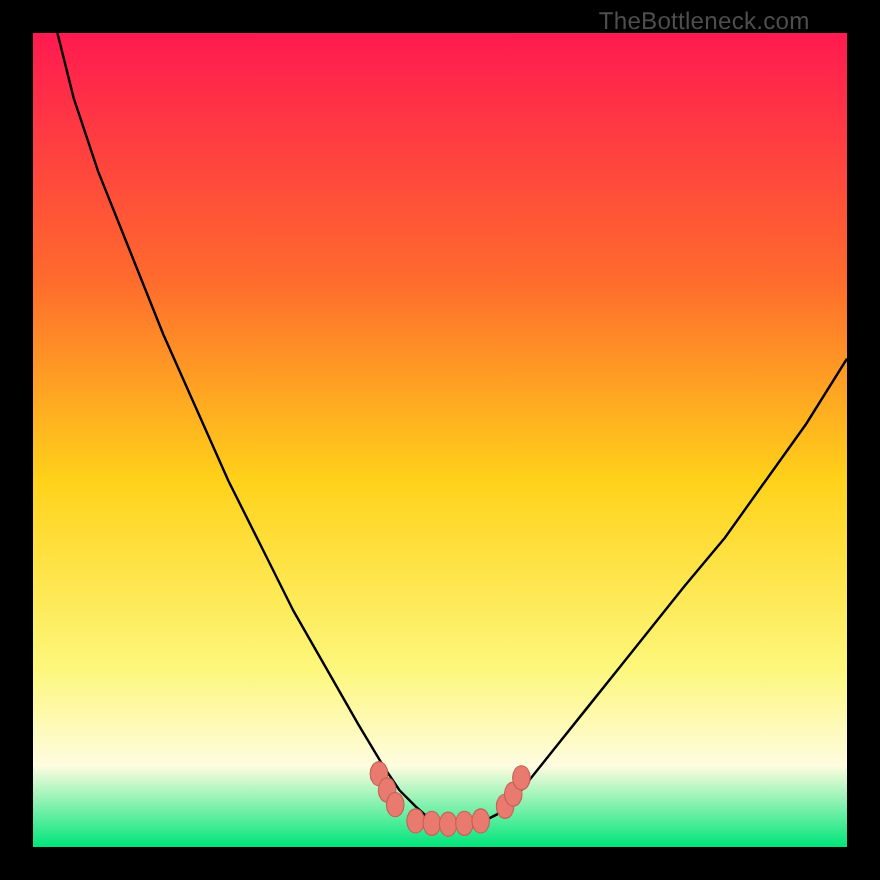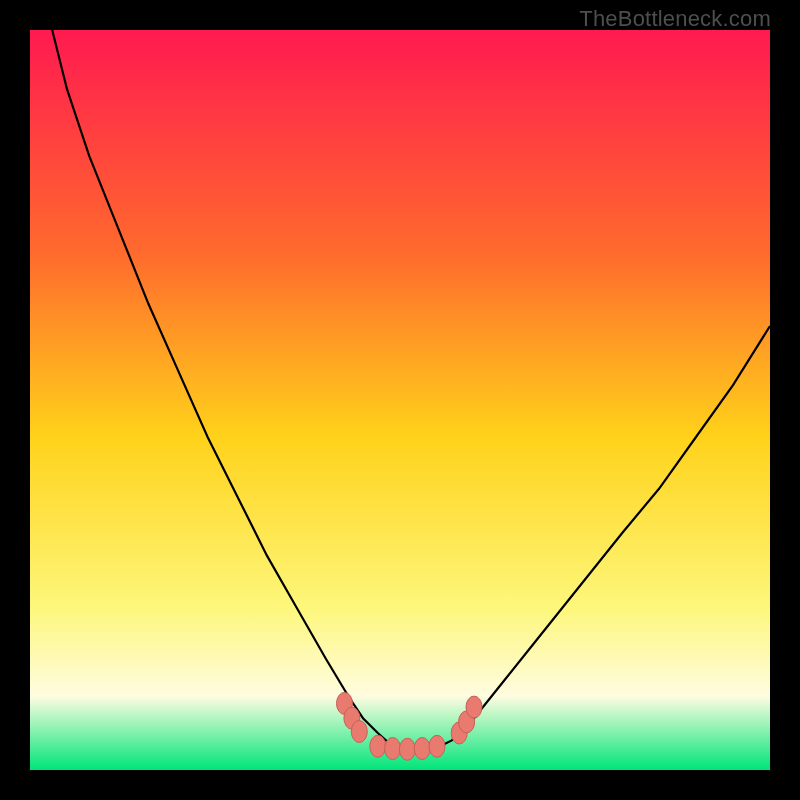--- a/index.html
+++ b/index.html
@@ -11,21 +11,20 @@
     overflow: hidden;
     font-family: Arial, Helvetica, sans-serif;
   }
   .frame {
     position: absolute;
     top: 0;
     left: 0;
     width: 748px;
     height: 800px;
     background: #000;
-    padding-left: 35px;
   }
   .plot-area {
     position: absolute;
     top: 30px;
     left: 30px;
     width: 740px;
     height: 740px;
   }
   .watermark {
     position: absolute;

